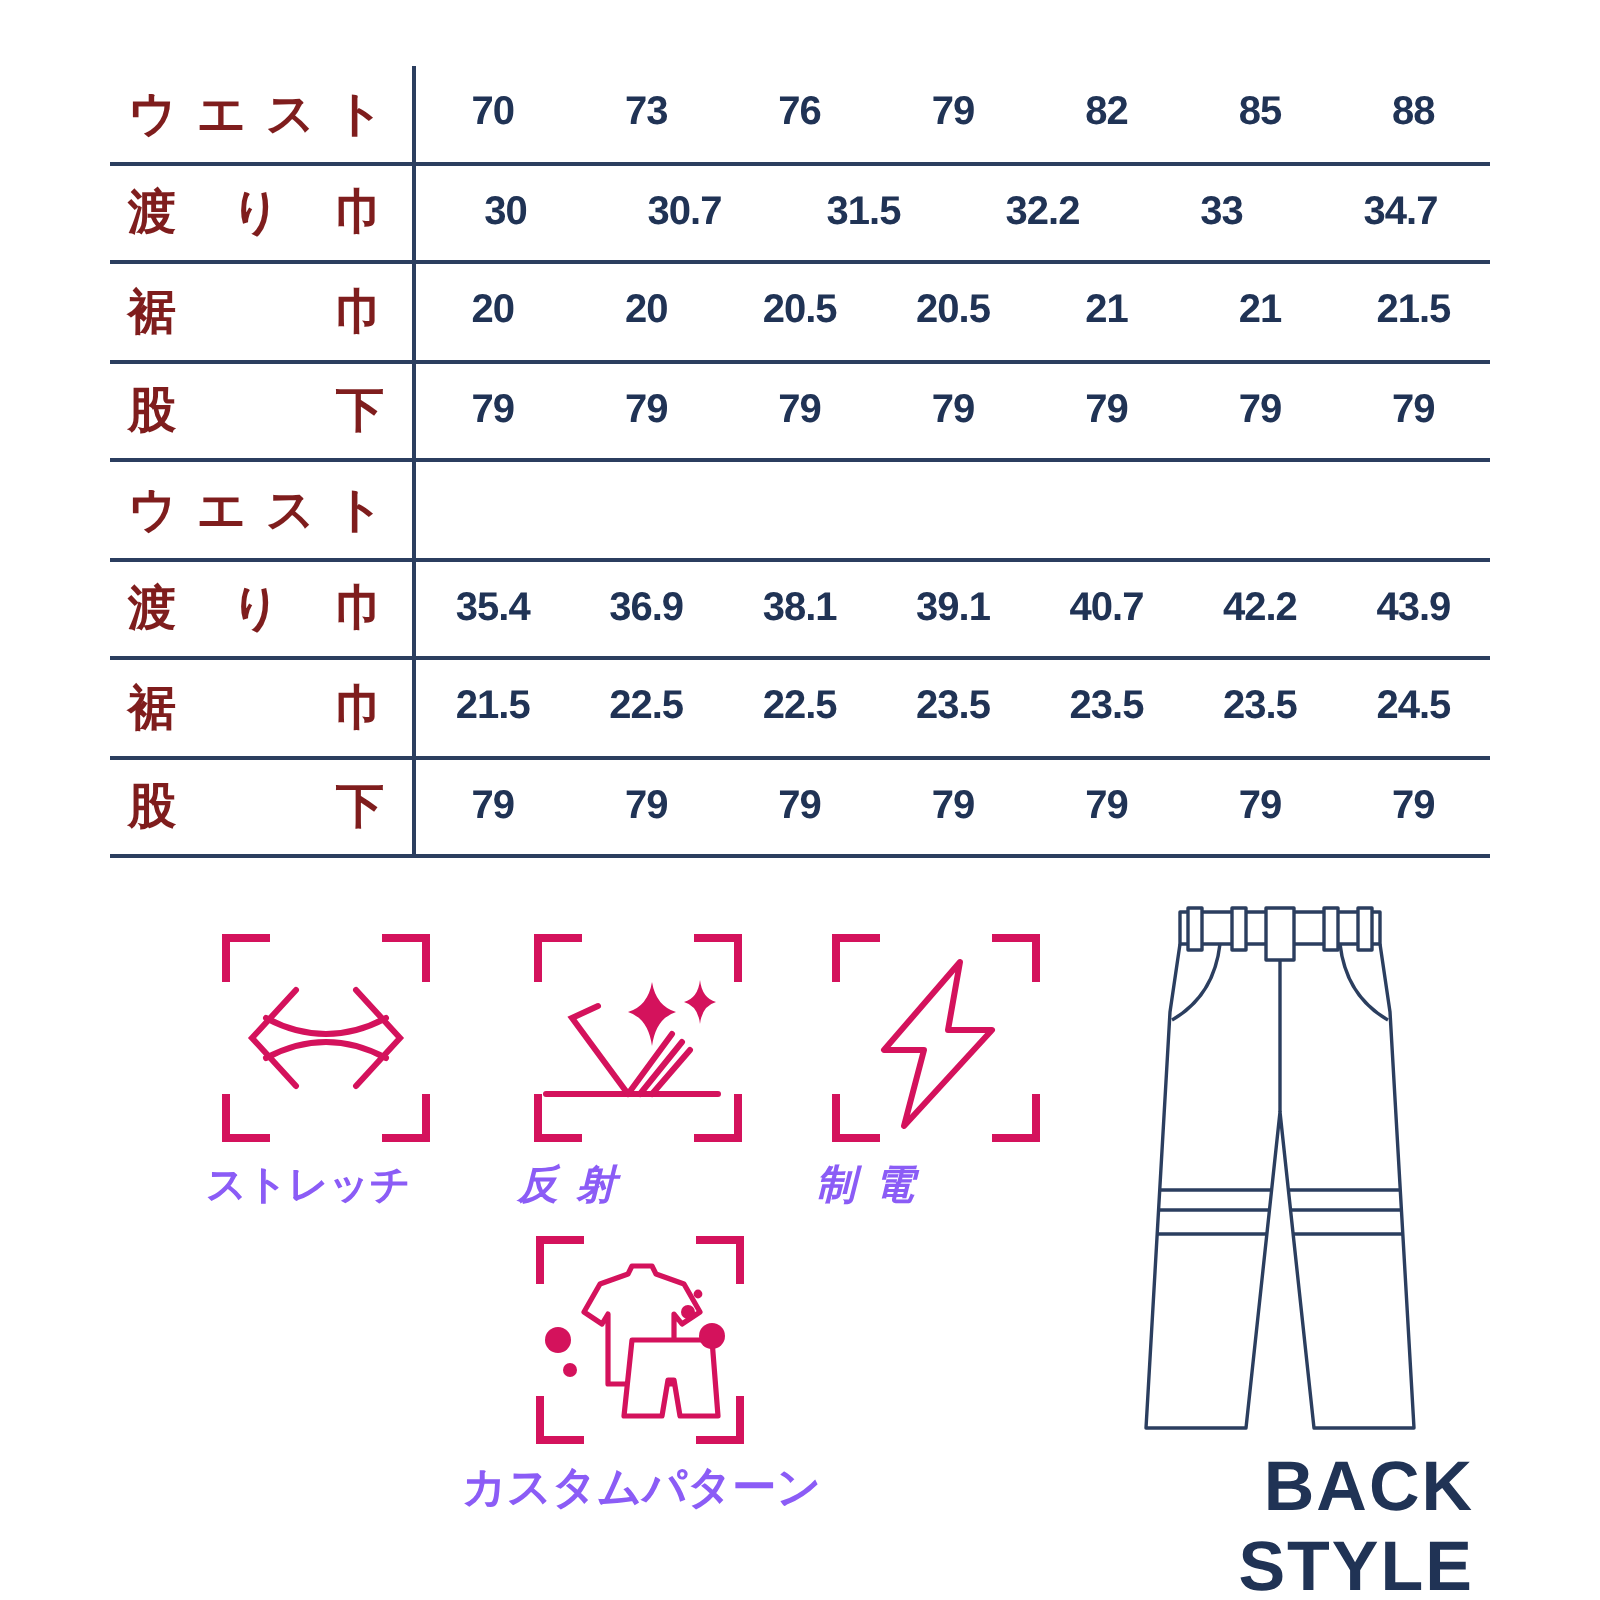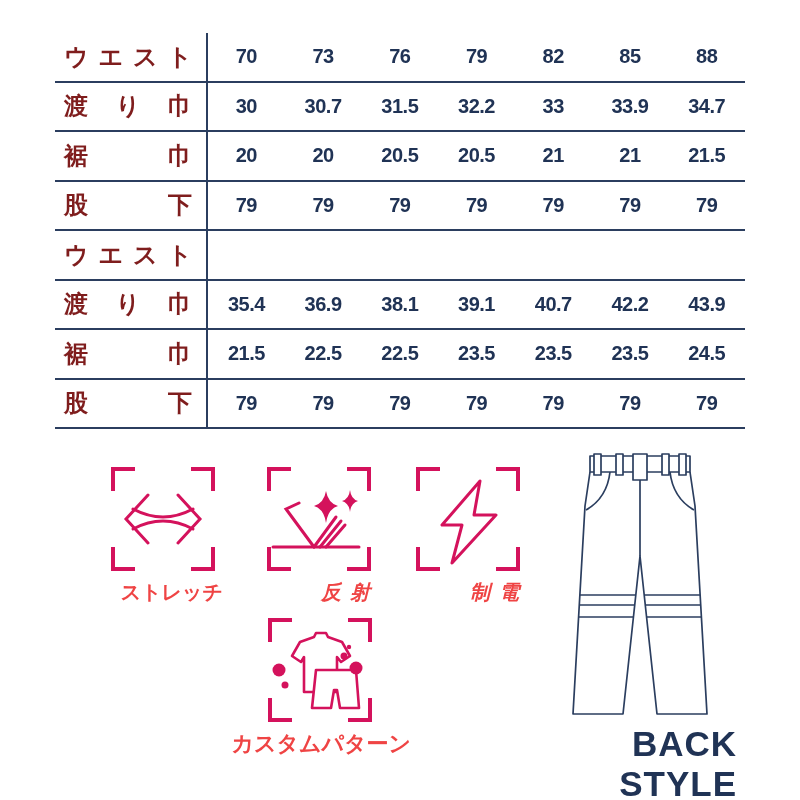--- a/index.html
+++ b/index.html
@@ -24,21 +24,21 @@
     text-align:justify;text-align-last:justify;color:#7f1d1d;
   }
   .t-cells{flex:1;display:flex;}
   .t-cell{
     flex:1;display:flex;align-items:center;justify-content:center;
     font-size:20px;font-weight:600;color:#203355;letter-spacing:-0.5px;
   }
   
   .feature{position:absolute;}
   .feature-label{
-    position:absolute;text-align:right;color:#ef4444;
+    position:absolute;text-align:left;color:#8b5cf6;
     font-size:20px;font-weight:600;white-space:nowrap;
   }
   .ls-wide{letter-spacing:0.45em;margin-right:-0.45em;font-style:italic;}
   
   .backstyle-label{
     position:absolute;left:567px;top:724px;width:170px;text-align:right;
     font-size:35px;font-weight:600;letter-spacing:1px;color:#203355;
   }
 </style>
 </head>
@@ -64,21 +64,20 @@
   <div class="t-row">
     <div class="t-label">
         <span>渡り巾</span>
       </div>
     <div class="t-cells">
       <div class="t-cell">30</div>
       <div class="t-cell">30.7</div>
       <div class="t-cell">31.5</div>
       <div class="t-cell">32.2</div>
       <div class="t-cell">33</div>
-      <div class="t-cell">33.9</div>
       <div class="t-cell">34.7</div>
     </div>
   </div>
 
   <div class="t-row">
     <div class="t-label">
         <span>裾巾</span>
       </div>
     <div class="t-cells">
       <div class="t-cell">20</div>

